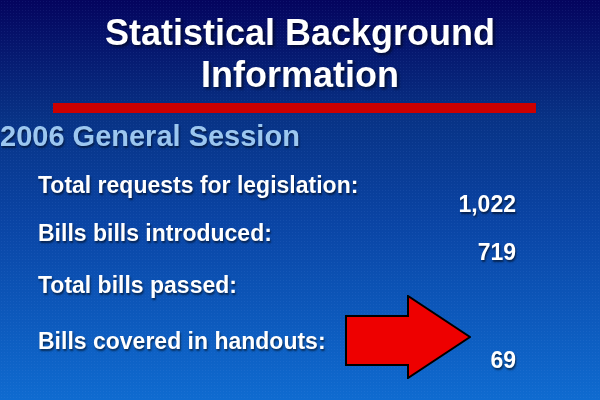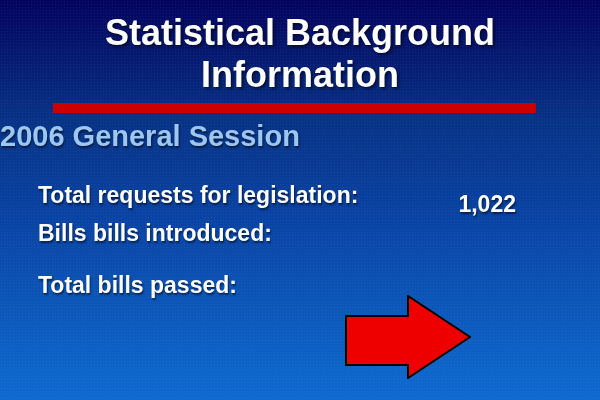--- a/index.html
+++ b/index.html
@@ -44,21 +44,21 @@
     color:#9CC7F0;
     font-size:29px;
     text-shadow:1px 2px 2px rgba(0,0,0,0.5);
     z-index:2;
   }
   .stat-row{
     position:absolute;
     left:38px;right:84px;
     display:flex;
     justify-content:space-between;
-    align-items:center;
+    align-items:flex-start;
     color:#FFFFFF;
     font-size:23px;
     text-shadow:1px 2px 2px rgba(0,0,0,0.55);
     z-index:2;
   }
   .row-1{top:172px;}
   .row-2{top:220px;}
   .row-3{top:272px;gap:46px;}
   .row-4{top:328px;}
   .stat-value{text-align:right;margin-top:19px;}
@@ -81,26 +81,31 @@
 
   <div class="subtitle">2006 General Session</div>
 
   <div class="stat-row row-1">
     <span class="stat-label">Total requests for legislation:</span>
     <span class="stat-value">1,022</span>
   </div>
 
   <div class="stat-row row-2">
     <span class="stat-label">Bills bills introduced:</span>
+    <span class="stat-value">719</span>
   </div>
 
   <div class="stat-row row-3">
     <span class="stat-label">Total bills passed:</span>
   </div>
 
+  <div class="stat-row row-4">
+    <span class="stat-label">Bills covered in handouts:</span>
+    <span class="stat-value">69</span>
+  </div>
 
   <div class="arrow-wrap">
     <svg width="126" height="84" viewBox="0 0 126 84" xmlns="http://www.w3.org/2000/svg">
       <polygon points="1,21 63,21 63,1 125,42 63,83 63,70 1,70" fill="#EE0000" stroke="#000000" stroke-width="2" stroke-linejoin="miter"></polygon>
     </svg>
   </div>
 
 </div>
 
 </body></html>

